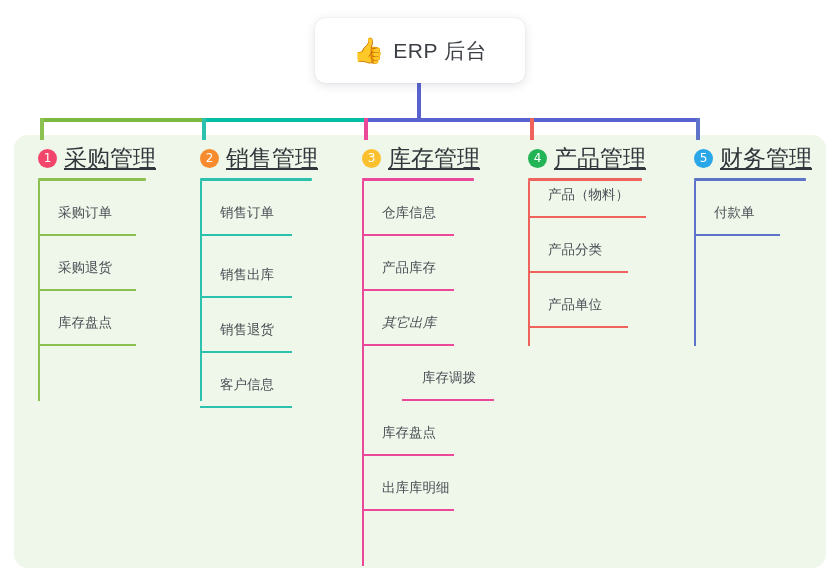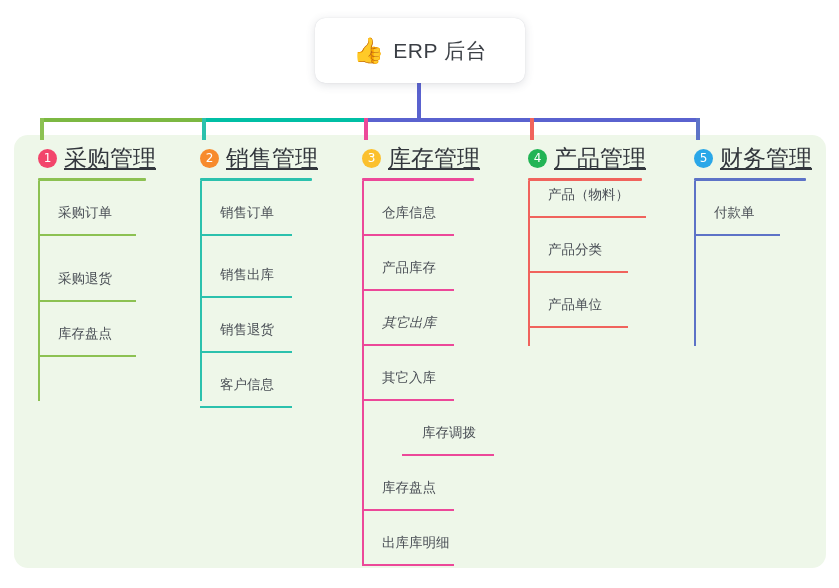--- a/index.html
+++ b/index.html
@@ -91,21 +91,21 @@
           <span class="badge" style="background: rgb(242, 69, 107);">1</span>
           <span class="col-title">采购管理</span>
         </div>
         <div class="head-rule" style="width: 108px; background: rgb(140, 193, 82);"></div>
         <div class="items" style="height: 220px;">
           <div class="spine" style="height: 220px; background: rgb(140, 193, 82);"></div>
           <div class="item" style="height: 55px;">
             <span class="item-label">采购订单</span>
             <div class="item-rule" style="width: 98px; background: rgb(140, 193, 82);"></div>
           </div>
-          <div class="item" style="height: 66px;">
+          <div class="item" style="height: 55px;">
             <span class="item-label">采购退货</span>
             <div class="item-rule" style="width: 98px; background: rgb(140, 193, 82);"></div>
           </div>
           <div class="item" style="height: 55px;">
             <span class="item-label">库存盘点</span>
             <div class="item-rule" style="width: 98px; background: rgb(140, 193, 82);"></div>
           </div>
         </div>
       </div>
       <div class="col" style="left: 200px;">
@@ -145,24 +145,20 @@
           <div class="item" style="height: 55px;">
             <span class="item-label">仓库信息</span>
             <div class="item-rule" style="width: 92px; background: rgb(236, 72, 153);"></div>
           </div>
           <div class="item" style="height: 55px;">
             <span class="item-label">产品库存</span>
             <div class="item-rule" style="width: 92px; background: rgb(236, 72, 153);"></div>
           </div>
           <div class="item" style="height: 55px; font-style: italic;">
             <span class="item-label">其它出库</span>
-            <div class="item-rule" style="width: 92px; background: rgb(236, 72, 153);"></div>
-          </div>
-          <div class="item" style="height: 55px;">
-            <span class="item-label">其它入库</span>
             <div class="item-rule" style="width: 92px; background: rgb(236, 72, 153);"></div>
           </div>
           <div class="item" style="height: 55px; margin-left: 40px;">
             <span class="item-label">库存调拨</span>
             <div class="item-rule" style="width: 92px; background: rgb(236, 72, 153);"></div>
           </div>
           <div class="item" style="height: 55px;">
             <span class="item-label">库存盘点</span>
             <div class="item-rule" style="width: 92px; background: rgb(236, 72, 153);"></div>
           </div>

